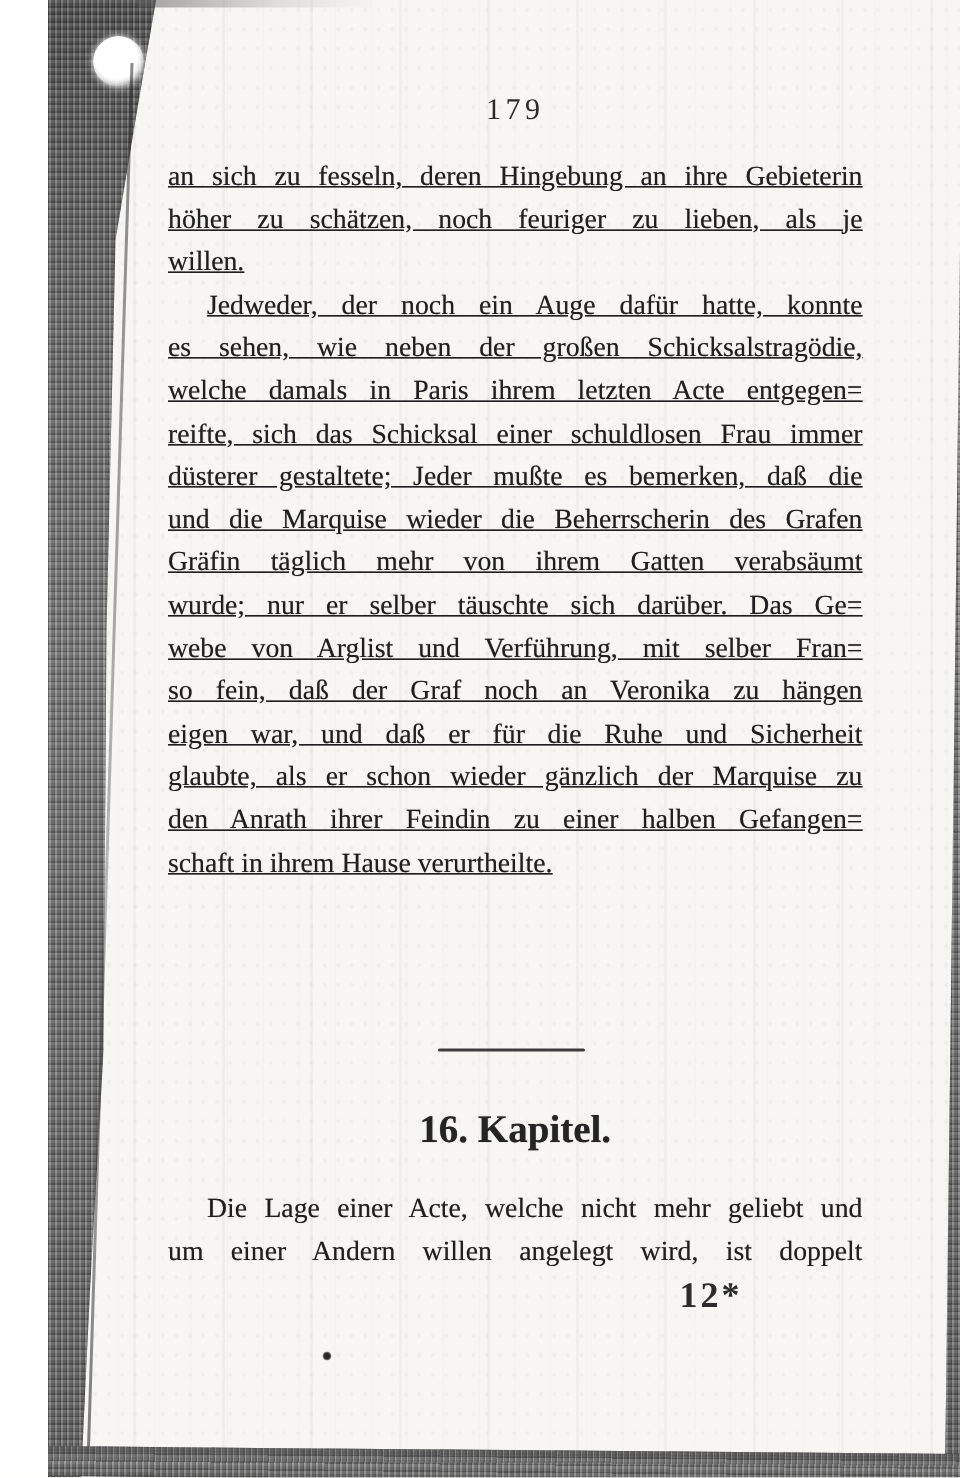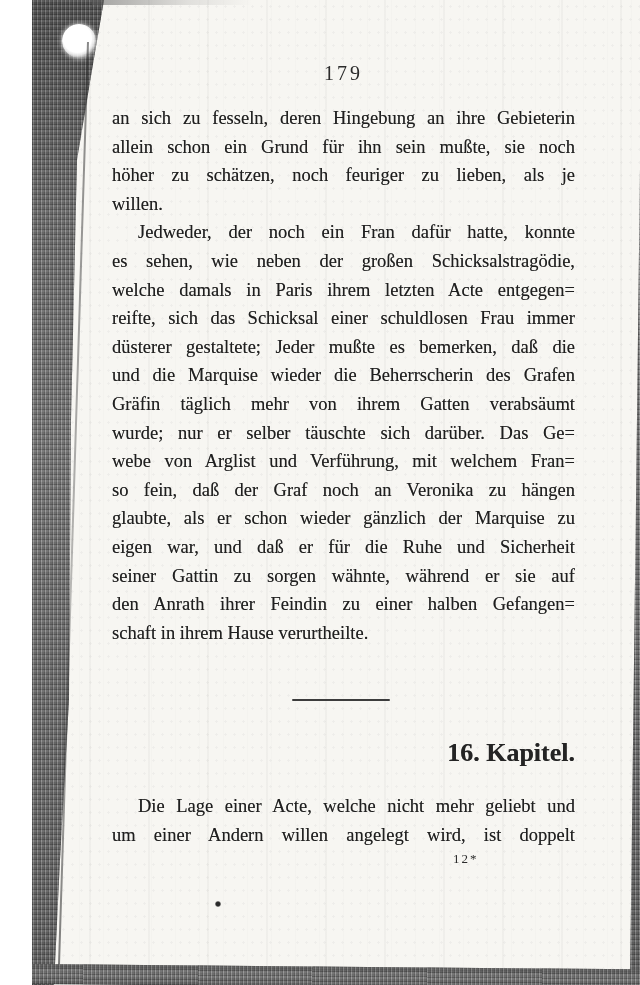--- a/index.html
+++ b/index.html
@@ -73,77 +73,75 @@
   .page-number{
     position:absolute;left:80px;top:62px;width:463px;
     text-align:center;font-size:20px;letter-spacing:3px;color:#2b2b2b;
   }
 
   .text-block{
     position:absolute;left:80px;width:463px;
     font-size:18.5px;line-height:28.6px;color:var(--ink);
     text-shadow:0 0 .5px rgba(30,30,30,.55);
   }
-  #block-main{top:104px;}
+  #block-main{top:104px;text-decoration:underline;}
   #block-after{top:792px;}
 
   .line{text-align:justify;text-align-last:justify;white-space:nowrap;}
   .line.indent{text-indent:26px;}
   .line.end{text-align-last:left;white-space:normal;}
 
   .divider{
     position:absolute;left:260px;top:699px;width:98px;height:2px;
     background:#3c3c3c;border-radius:1px;
   }
 
   .chapter-heading{
     position:absolute;left:80px;top:738px;width:463px;
-    text-align:right;font-size:26px;font-weight:bold;color:#242424;
+    text-align:center;font-size:26px;font-weight:bold;color:#242424;
     text-shadow:0 0 .6px rgba(30,30,30,.6);
   }
 
   .signature-mark{
     position:absolute;left:421px;top:851px;
-    font-size:13px;letter-spacing:2px;color:#2b2b2b;
+    font-size:24px;letter-spacing:2px;color:#2b2b2b;font-weight:bold;
   }
 </style>
 </head>
 <body>
 
 <div class="scan">
 
   <div class="edge-left grain"></div>
   <div class="edge-top-smudge"></div>
   <div class="hole-punch"></div>
   <div class="fold-line"></div>
   <div class="edge-right grain"></div>
   <div class="edge-right-highlight"></div>
   <div class="edge-bottom grain"></div>
   <div class="ink-dot"></div>
 
   <div class="page-number">179</div>
 
   <div class="text-block" id="block-main">
       <div class="line">an sich zu fesseln, deren Hingebung an ihre Gebieterin</div>
-      <div class="line">allein schon ein Grund für ihn sein mußte, sie noch</div>
       <div class="line">höher zu schätzen, noch feuriger zu lieben, als je</div>
       <div class="line end">willen.</div>
-      <div class="line indent">Jedweder, der noch ein Fran dafür hatte, konnte</div>
+      <div class="line indent">Jedweder, der noch ein Auge dafür hatte, konnte</div>
       <div class="line">es sehen, wie neben der großen Schicksalstragödie,</div>
       <div class="line">welche damals in Paris ihrem letzten Acte entgegen=</div>
       <div class="line">reifte, sich das Schicksal einer schuldlosen Frau immer</div>
       <div class="line">düsterer gestaltete; Jeder mußte es bemerken, daß die</div>
       <div class="line">und die Marquise wieder die Beherrscherin des Grafen</div>
       <div class="line">Gräfin täglich mehr von ihrem Gatten verabsäumt</div>
       <div class="line">wurde; nur er selber täuschte sich darüber.  Das Ge=</div>
-      <div class="line">webe von Arglist und Verführung, mit welchem Fran=</div>
+      <div class="line">webe von Arglist und Verführung, mit selber Fran=</div>
       <div class="line">so fein, daß der Graf noch an Veronika zu hängen</div>
+      <div class="line">eigen war, und daß er für die Ruhe und Sicherheit</div>
       <div class="line">glaubte, als er schon wieder gänzlich der Marquise zu</div>
-      <div class="line">eigen war, und daß er für die Ruhe und Sicherheit</div>
-      <div class="line">seiner Gattin zu sorgen wähnte, während er sie auf</div>
       <div class="line">den Anrath ihrer Feindin zu einer halben Gefangen=</div>
       <div class="line end">schaft in ihrem Hause verurtheilte.</div>
     </div>
 
   <div class="divider"></div>
 
   <div class="chapter-heading">16. Kapitel.</div>
 
   <div class="text-block" id="block-after">
       <div class="line indent">Die Lage einer Acte, welche nicht mehr geliebt und</div>

